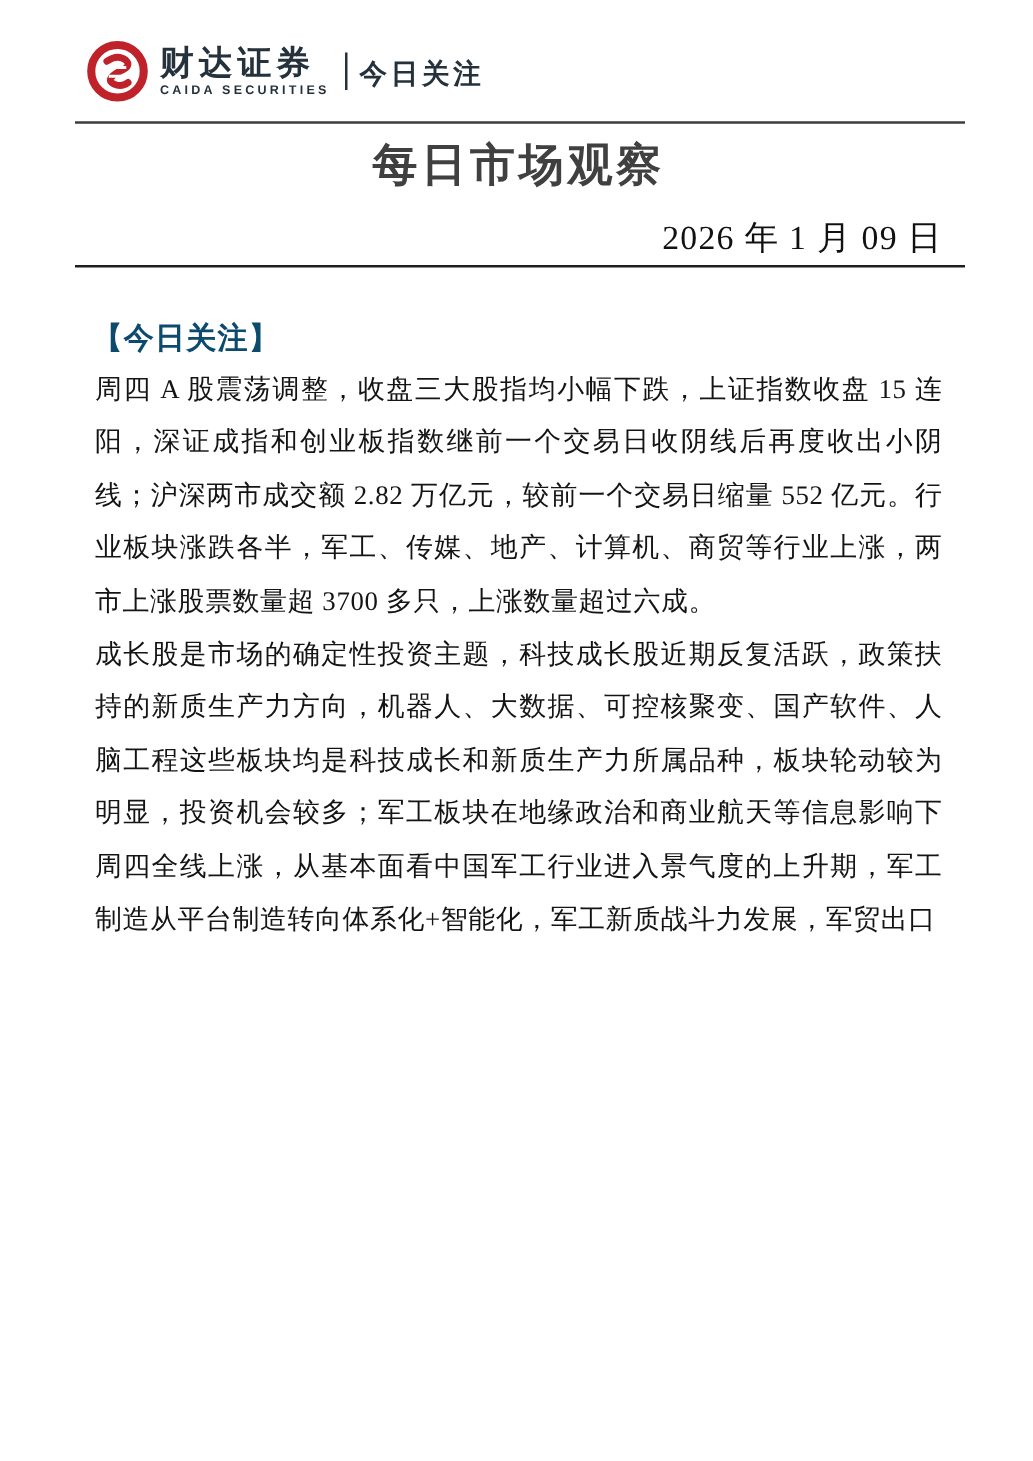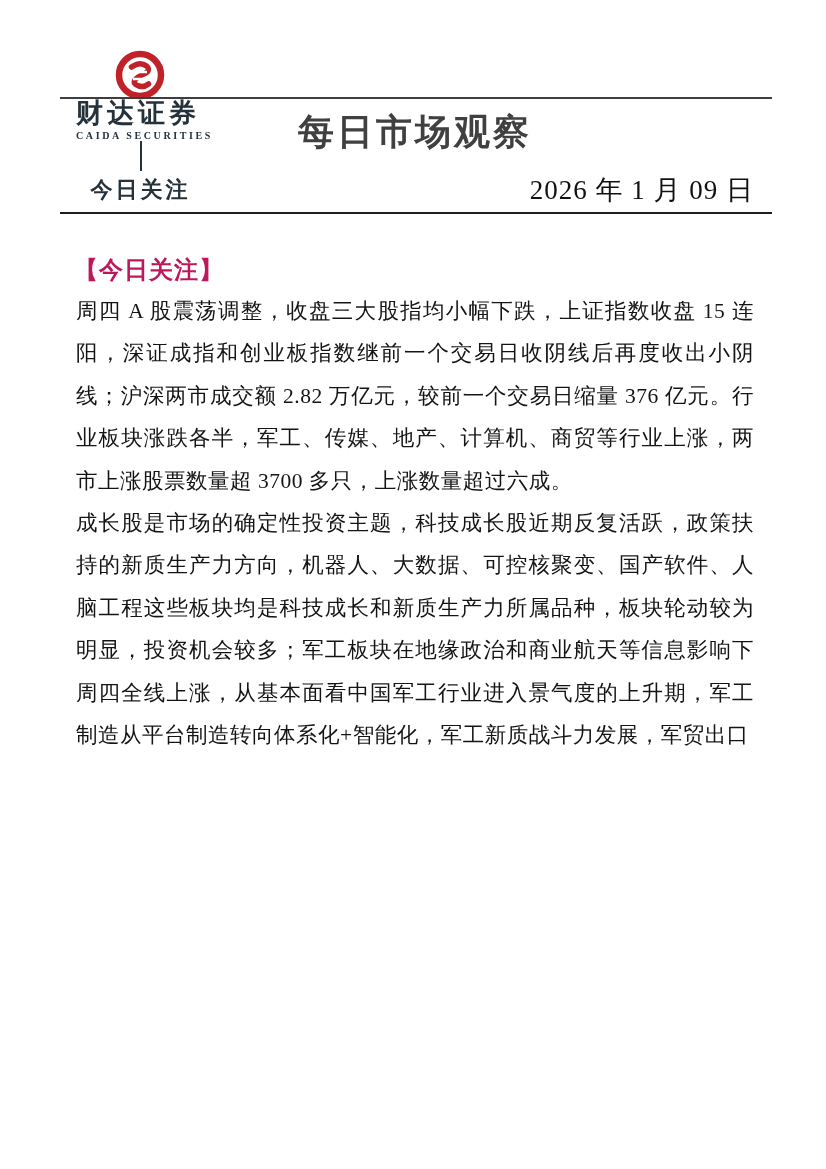--- a/index.html
+++ b/index.html
@@ -8,24 +8,23 @@
     position:relative;
     width:826px; height:1169px;
     background:#ffffff;
     overflow:hidden;
     font-family:"Liberation Serif","DejaVu Serif",serif;
     color:#1c1c1c;
   }
 
   
   .brand {
-    position:absolute; left:68px; top:50px;
+    position:absolute; left:68px; top:32px;
     display:flex; align-items:center;
-    font-family:Liberation Serif, serif;
-    flex-direction:column;
+    font-family:Liberation Sans, sans-serif;
   }
   .brand-logo { width:52px; height:50px; flex:0 0 auto; }
   .brand-names { margin-left:8px; display:flex; flex-direction:column; line-height:1; }
   .brand-cn {
     font-size:27px; font-weight:bold; color:#25323c; letter-spacing:4px;
   }
   .brand-en {
     margin-top:4px; font-size:10px; font-weight:bold; color:#25323c; letter-spacing:2.6px;
   }
   .brand-divider {
@@ -49,21 +48,21 @@
     font-size:27px; color:#111; letter-spacing:1px;margin-left:14px;
   }
   .rule-title {
     position:absolute; left:60px; right:54px; top:212px; height:2px; background:#1f1f1f;
   }
 
   
   .section-heading {
     position:absolute; left:74px; top:254px;
     font-family:"Liberation Sans","DejaVu Sans",sans-serif;
-    font-size:24px; font-weight:bold; color:#be185d; letter-spacing:1px;
+    font-size:24px; font-weight:bold; color:#0c4a6e; letter-spacing:1px;
   }
 
   .body-text {
     position:absolute; left:76px; top:290px; width:678px;
   }
   .body-text p {
     font-size:21.5px; line-height:42.4px; color:#141414;
     text-align:justify; text-align-last:left; letter-spacing:0.5px;
     word-break:break-all;
   }
@@ -91,17 +90,17 @@
 
   <div class="rule-header"></div>
 
   <h1 class="doc-title">每日市场观察</h1>
   <div class="doc-date">2026 年 1 月 09 日</div>
   <div class="rule-title"></div>
 
   <div class="section-heading">【今日关注】</div>
 
   <div class="body-text">
-    <p>周四 A 股震荡调整，收盘三大股指均小幅下跌，上证指数收盘 15 连阳，深证成指和创业板指数继前一个交易日收阴线后再度收出小阴线；沪深两市成交额 2.82 万亿元，较前一个交易日缩量 376 亿元。行业板块涨跌各半，军工、传媒、地产、计算机、商贸等行业上涨，两市上涨股票数量超 3700 多只，上涨数量超过六成。</p>
+    <p>周四 A 股震荡调整，收盘三大股指均小幅下跌，上证指数收盘 15 连阳，深证成指和创业板指数继前一个交易日收阴线后再度收出小阴线；沪深两市成交额 2.82 万亿元，较前一个交易日缩量 552 亿元。行业板块涨跌各半，军工、传媒、地产、计算机、商贸等行业上涨，两市上涨股票数量超 3700 多只，上涨数量超过六成。</p>
     <p>成长股是市场的确定性投资主题，科技成长股近期反复活跃，政策扶持的新质生产力方向，机器人、大数据、可控核聚变、国产软件、人脑工程这些板块均是科技成长和新质生产力所属品种，板块轮动较为明显，投资机会较多；军工板块在地缘政治和商业航天等信息影响下周四全线上涨，从基本面看中国军工行业进入景气度的上升期，军工制造从平台制造转向体系化+智能化，军工新质战斗力发展，军贸出口</p>
   </div>
 
 </div>
 
 </body></html>

